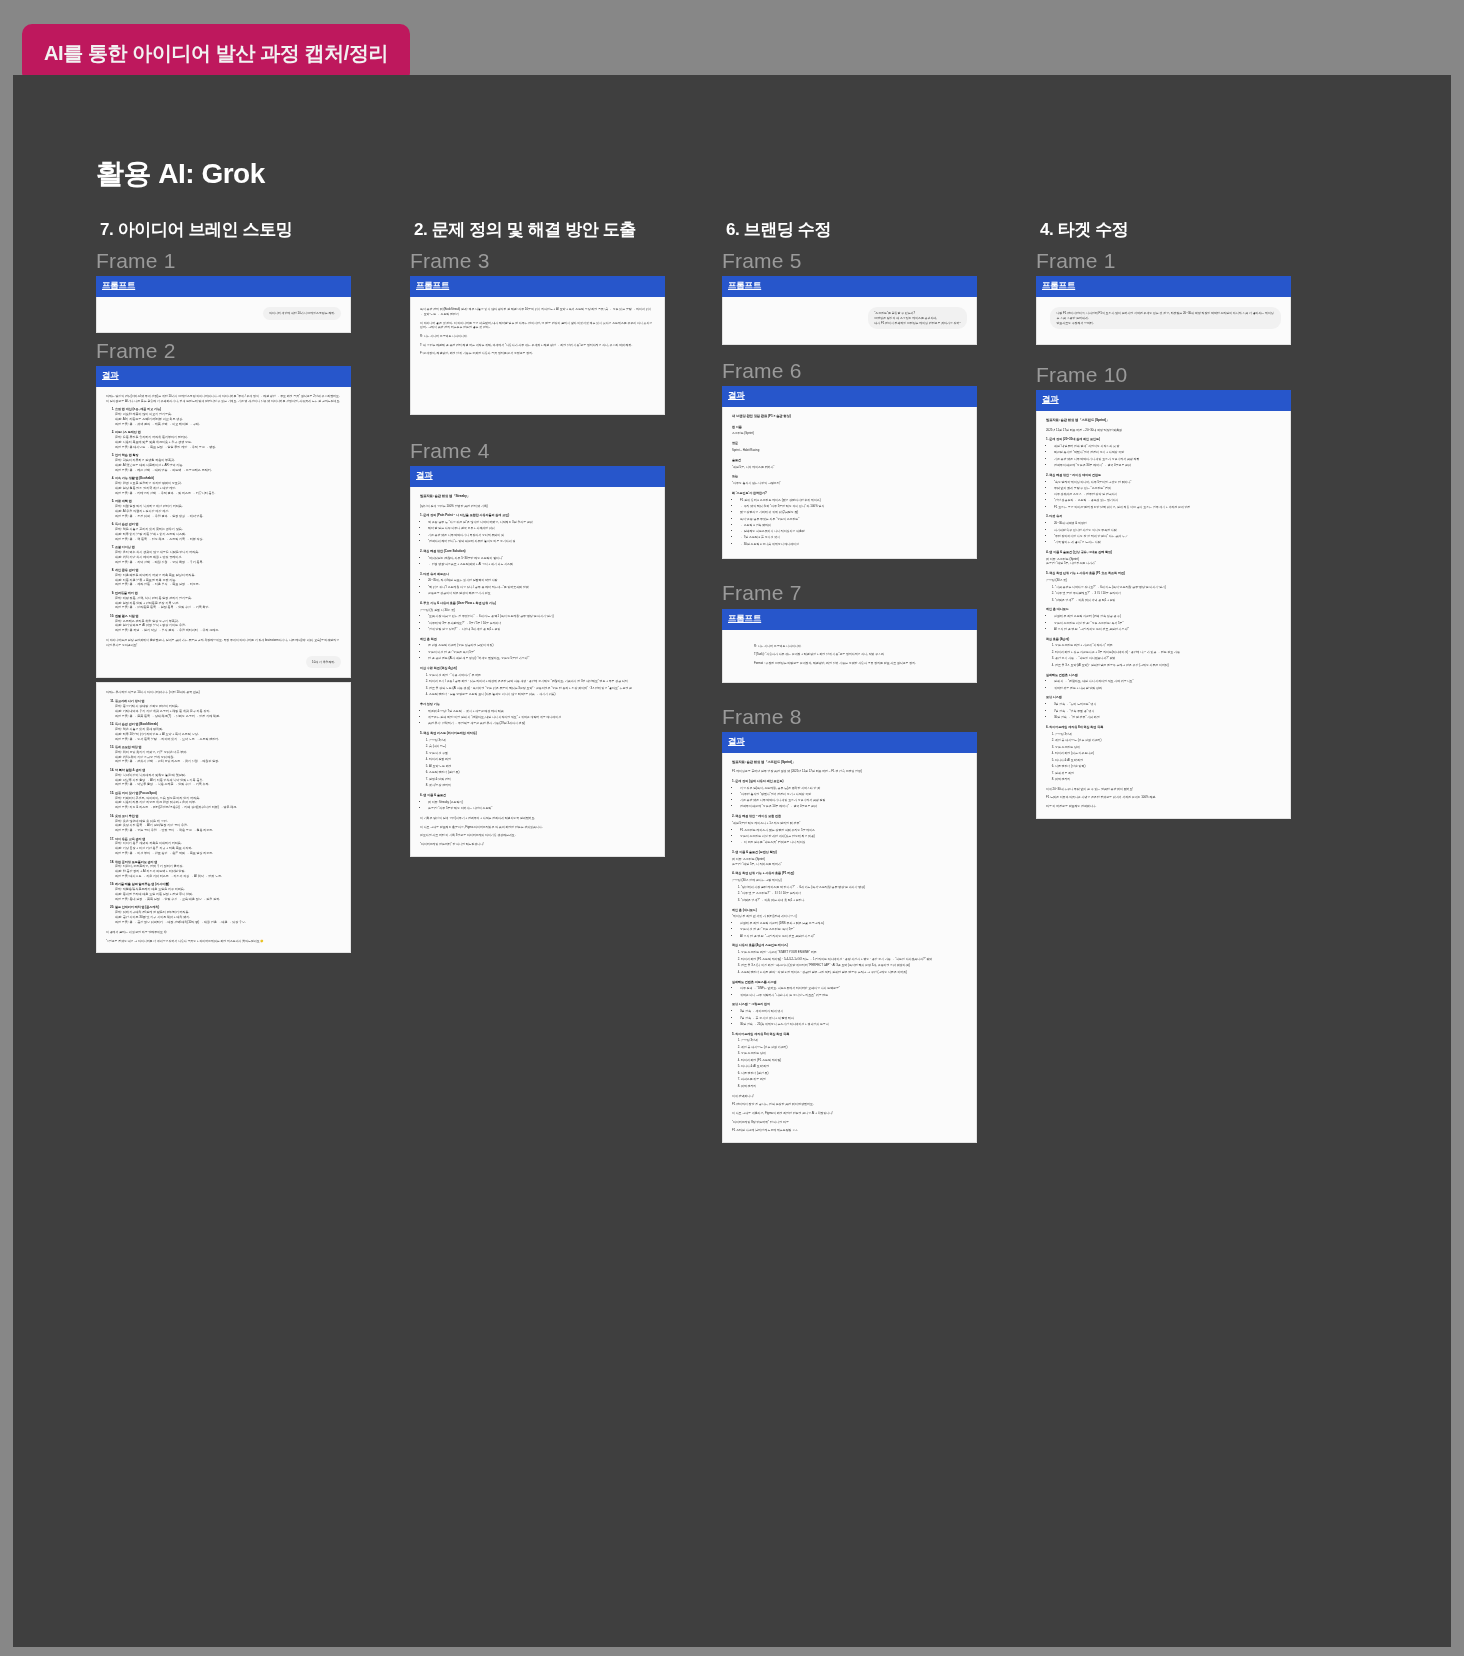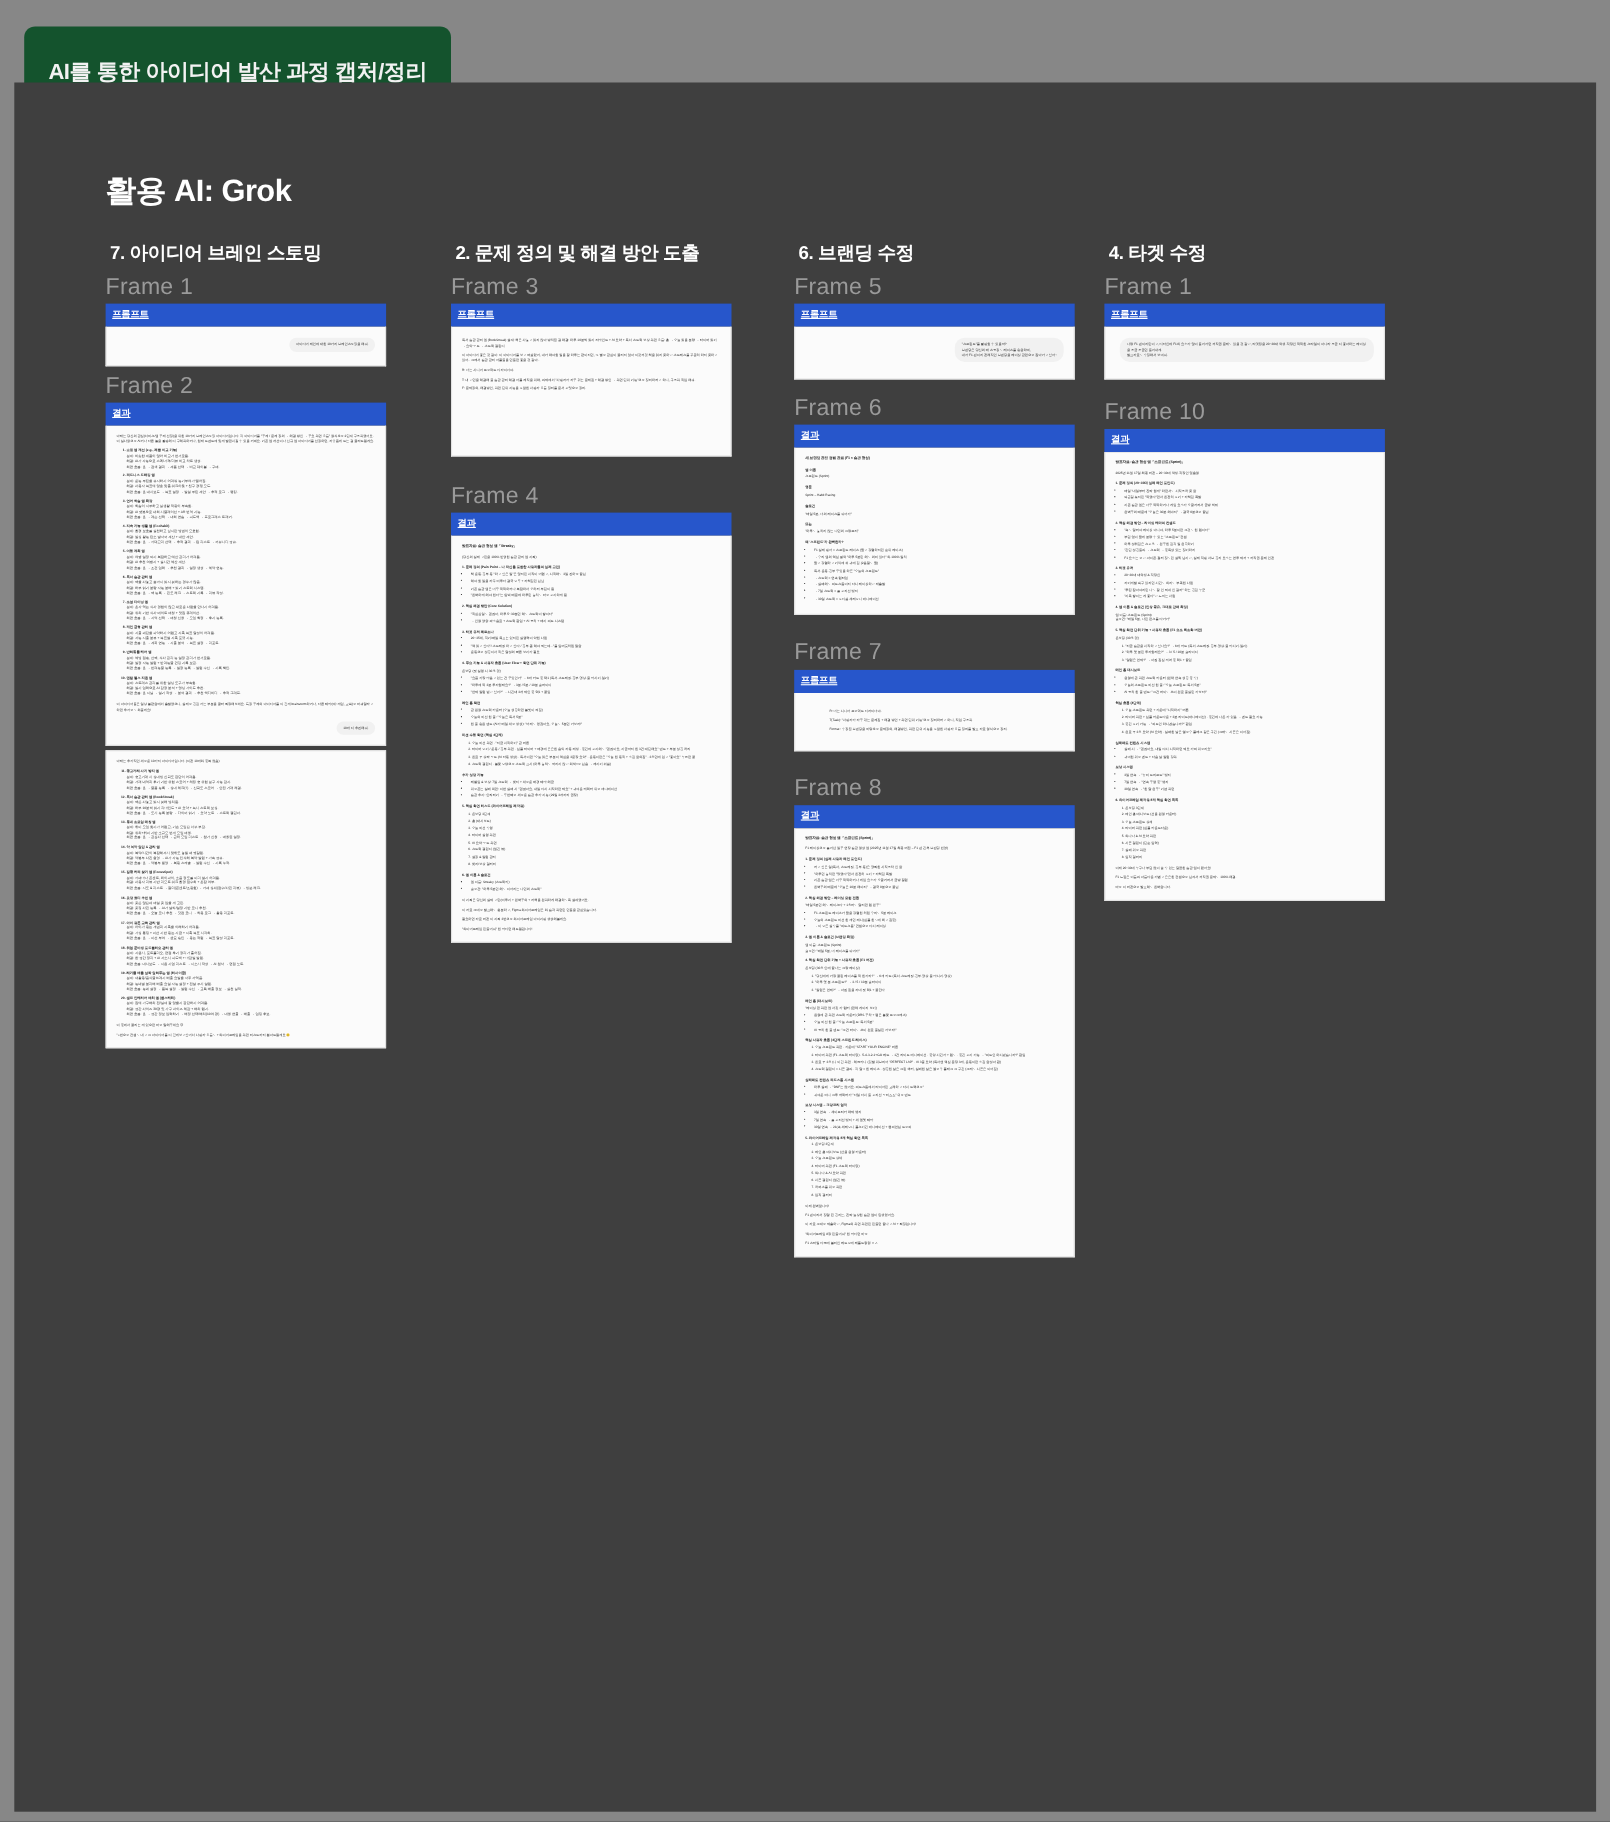--- a/index.html
+++ b/index.html
@@ -4,42 +4,42 @@
 <style>
   html,body{margin:0;padding:0;}
   body{
     width:1464px;height:1656px;
     background:#878787;
     font-family:"Liberation Sans","DejaVu Sans",sans-serif;
     overflow:hidden;
   }
   .page-badge{
     position:absolute;left:22px;top:24px;
-    background:#14532d;color:#f2f2f2;
-    padding:28px 22px;border-radius:10px;
+    background:#be185d;color:#f2f2f2;
+    padding:16px 22px;border-radius:10px;
     font-size:20px;font-weight:bold;letter-spacing:-.4px;
   }
   .canvas{
     position:absolute;left:13px;top:75px;
     width:1438px;height:1572px;
     background:#3f3f3f;
   }
   .board-title{
     position:absolute;left:96px;top:155px;
     font-size:28px;font-weight:bold;color:#ffffff;letter-spacing:-.5px;
   }
   .columns{
     position:absolute;left:96px;top:218px;
     width:1260px;
   }
   .col{position:absolute;top:0;width:255px;}
   .col1{left:0;}
   .col2{left:314px;}
   .col3{left:626px;}
-  .col4{left:908px;}
+  .col4{left:940px;}
 
   .col-title{
     font-size:17px;font-weight:bold;color:#ffffff;
     letter-spacing:-.4px;margin:0 0 8px 4px;white-space:nowrap;
   }
   .frame-label{
     font-size:21px;color:#9a9a9a;font-weight:normal;
     letter-spacing:.2px;margin:0 0 4px 0;line-height:1.1;
   }
   .bar{

